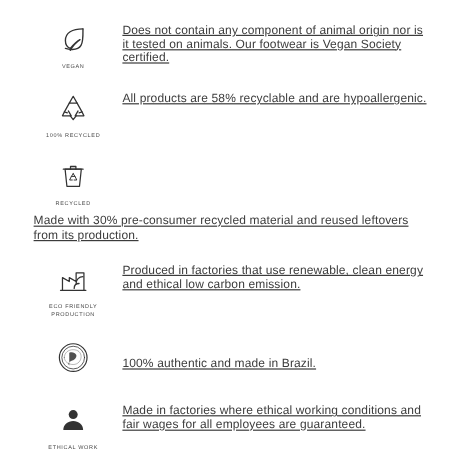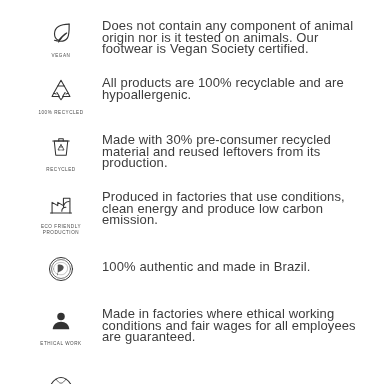--- a/index.html
+++ b/index.html
@@ -52,33 +52,34 @@
     font-size: 4.6px;
     letter-spacing: 0.55px;
     line-height: 6px;
     text-align: center;
     color: #4a4a4a;
     text-transform: uppercase;
     max-width: 72px;
   }
   .desc {
     flex: 1;
-    font-size: 13px;
+    font-size: 10px;
     line-height: 11.6px;
     color: #3c3c3c;
     padding-top: 6px;
     padding-left: 4px;
     letter-spacing: 0.12px;
+    text-decoration: underline;
   }
   
   .row-vegan { margin-top: 2px; }
   .row-recycled100 { margin-top: 12px; }
-  .row-recycled { margin-top: 12px; }
+  .row-recycled { margin-top: 12px; flex-direction: column; }
   .row-eco { margin-top: 12px; }
-  .row-authentic { margin-top: 14px; }
+  .row-authentic { margin-top: 14px; align-items: center; }
   .row-ethical { margin-top: 13px; }
   .row-fabric { margin-top: 14px; }
   .row-fabric .desc { padding-top: 10px; }
   .row-authentic .desc { padding-top: 11px; }
 </style>
 </head>
 <body>
 
 <div class="sheet">
 
@@ -102,21 +103,21 @@
           <path d="M16 4l4 7h-8l4-7z"></path>
           <path d="M12 11l-5 9 3 1"></path>
           <path d="M20 11l5 9-3 1"></path>
           <path d="M7 20l-2 4h9l-3-5"></path>
           <path d="M25 20l2 4h-9l3-5"></path>
           <path d="M13 24l3 4 3-4"></path>
         </svg>
       </div>
       <div class="caption">100% RECYCLED</div>
     </div>
-    <div class="desc">All products are 100% recyclable and are hypoallergenic.</div>
+    <div class="desc">All products are 58% recyclable and are hypoallergenic.</div>
   </div>
 
   <div class="row row-recycled">
     <div class="badge">
       <div class="glyph">
         <svg width="24" height="26" viewBox="0 0 32 32" fill="none" stroke="#333" stroke-width="1.4" stroke-linecap="round" stroke-linejoin="round">
           <path d="M7 8h18l-2 19H9L7 8z"></path>
           <path d="M5 8h22"></path>
           <path d="M13 8V5h6v3"></path>
           <path d="M16 13l2 3h-4l2-3z" stroke-width="1.1"></path>
@@ -134,21 +135,21 @@
       <div class="glyph">
         <svg width="28" height="26" viewBox="0 0 34 32" fill="none" stroke="#333" stroke-width="1.3" stroke-linecap="round" stroke-linejoin="round">
           <path d="M4 27h26"></path>
           <path d="M6 27V14l7 4V14l7 4V9h8v18"></path>
           <path d="M23 20c-3 0-5 2-5 5"></path>
           <path d="M27 13c-4 0-7 3-7 7"></path>
         </svg>
       </div>
       <div class="caption">ECO FRIENDLY PRODUCTION</div>
     </div>
-    <div class="desc">Produced in factories that use conditions, clean energy and produce low carbon emission.</div>
+    <div class="desc">Produced in factories that use renewable, clean energy and ethical low carbon emission.</div>
   </div>
 
   <div class="row row-authentic">
     <div class="badge">
       <div class="glyph">
         <svg width="28" height="28" viewBox="0 0 34 34" fill="none" stroke="#333" stroke-width="1.2" stroke-linecap="round" stroke-linejoin="round">
           <circle cx="17" cy="17" r="14"></circle>
           <circle cx="17" cy="17" r="11.5" stroke-width="0.8"></circle>
           <path d="M13 12c3-1 6 0 7 2s-1 5-4 6-5 3-3 5" fill="#333" stroke="none" opacity="0.85"></path>
           <path d="M8 17c0-5 4-8 9-8s8 3 8 7-3 8-8 8-9-3-9-7z" stroke-width="0.7" opacity="0.5"></path>

